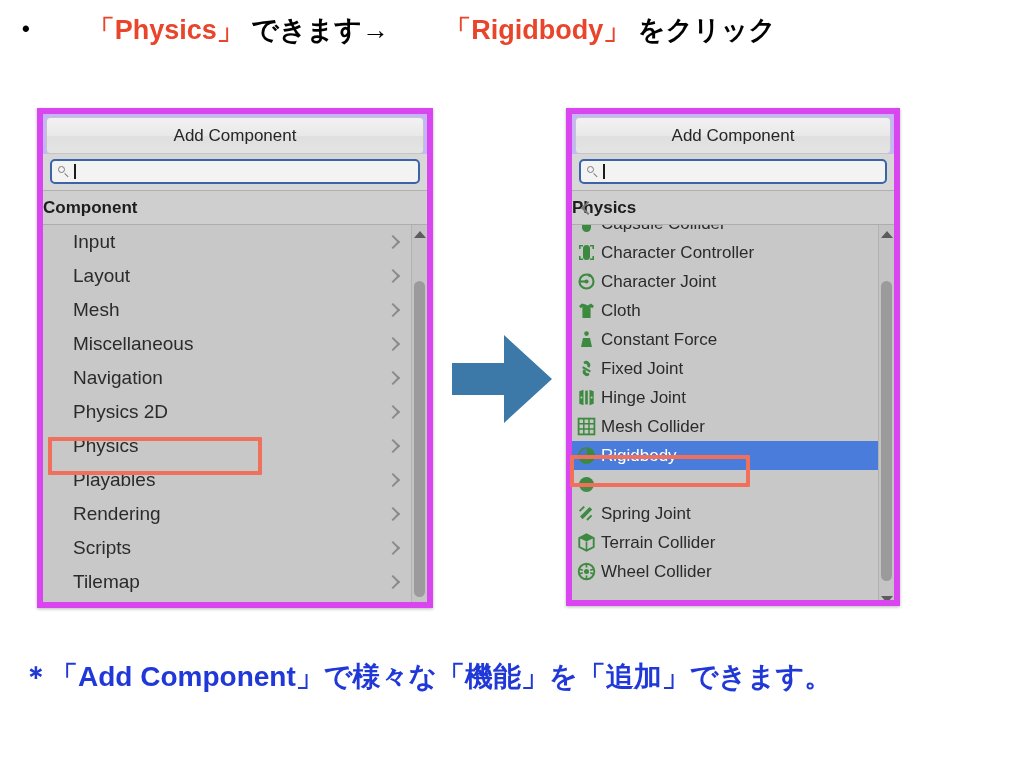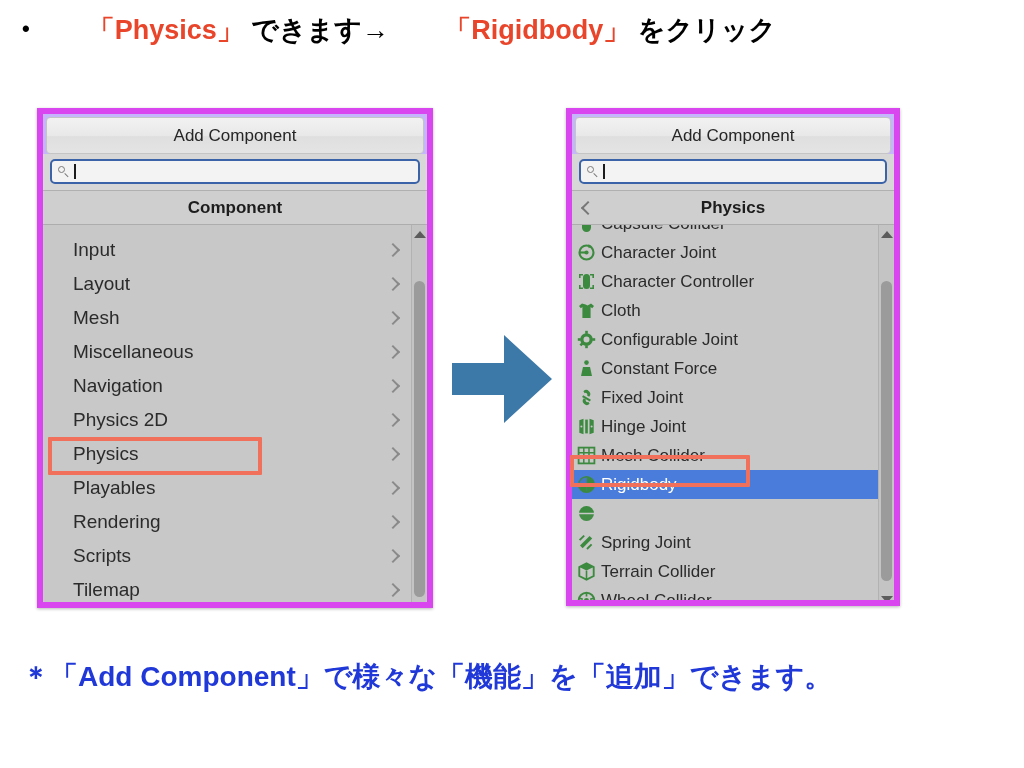--- a/index.html
+++ b/index.html
@@ -129,21 +129,21 @@
     color: #8a8a8a;
     padding-left: 2px;
     white-space: nowrap;
     overflow: hidden;
   }
 
   .section-header {
     box-sizing: border-box;
     height: 34px;
     line-height: 33px;
-    text-align: center;
+    text-align: left;
     font-weight: bold;
     font-size: 17px;
     color: #1d1d1d;
     background: #cfcfcf;
     border-bottom: 1px solid #adadad;
     position: relative;
   }
   .back-chevron {
     position: absolute;
     left: 11px;
@@ -157,21 +157,21 @@
 
   .list-area {
     position: relative;
     background: #c8c8c8;
     overflow: hidden;
   }
   .list-inner {
     position: absolute;
     left: 0;
     right: 15px;
-    top: 8px;
+    top: 0;
   }
 
   
   .cat-row {
     box-sizing: border-box;
     height: 34px;
     line-height: 34px;
     padding-left: 30px;
     padding-right: 12px;
     font-size: 19px;
@@ -345,57 +345,44 @@
           <span class="comp-icon">
             <svg width="21" height="21" viewBox="0 0 21 21">
               <rect x="6" y="2" width="9" height="17" rx="4.5" fill="#3C8A3F"></rect>
             </svg>
           </span>
           <span class="comp-label">Capsule Collider</span>
         </div>
         <div class="comp-row">
           <span class="comp-icon">
             <svg width="21" height="21" viewBox="0 0 21 21">
+              <rect x="7" y="3" width="7" height="15" rx="3.5" fill="#3C8A3F"></rect>
+              <path d="M3 3h4v1.6H4.6V7H3zM18 3h-4v1.6h2.4V7H18zM3 18h4v-1.6H4.6V14H3zM18 18h-4v-1.6h2.4V14H18z" fill="#3C8A3F"></path>
+            </svg>
+          </span>
+          <span class="comp-label">Character Controller</span>
+        </div>
+        <div class="comp-row">
+          <span class="comp-icon">
+            <svg width="21" height="21" viewBox="0 0 21 21">
               <circle cx="10.5" cy="10.5" r="7" fill="none" stroke="#3C8A3F" stroke-width="2.1"></circle>
               <path d="M10.5 10.5H3.2" stroke="#3C8A3F" stroke-width="2.1"></path>
               <circle cx="10.5" cy="10.5" r="2.1" fill="#3C8A3F"></circle>
               <path d="M12.5 2.2l3.6 2-3.6 2z" fill="#3C8A3F"></path>
             </svg>
           </span>
           <span class="comp-label">Character Joint</span>
         </div>
         <div class="comp-row">
           <span class="comp-icon">
             <svg width="21" height="21" viewBox="0 0 21 21">
-              <rect x="7" y="3" width="7" height="15" rx="3.5" fill="#3C8A3F"></rect>
-              <path d="M3 3h4v1.6H4.6V7H3zM18 3h-4v1.6h2.4V7H18zM3 18h4v-1.6H4.6V14H3zM18 18h-4v-1.6h2.4V14H18z" fill="#3C8A3F"></path>
-            </svg>
-          </span>
-          <span class="comp-label">Character Controller</span>
-        </div>
-        <div class="comp-row">
-          <span class="comp-icon">
-            <svg width="21" height="21" viewBox="0 0 21 21">
               <path d="M6 3.5L3 6l1.8 2.3L6.4 7v11h8.2V7l1.6 1.3L18 6l-3-2.5-1.6 1.1a3 3 0 0 1-3.8 0z" fill="#3C8A3F"></path>
             </svg>
           </span>
           <span class="comp-label">Cloth</span>
-        </div>
-        <div class="comp-row">
-          <span class="comp-icon">
-            <svg width="21" height="21" viewBox="0 0 21 21">
-              <path d="M10.5 4.2a6.3 6.3 0 1 1 0 12.6 6.3 6.3 0 0 1 0-12.6zm0 3.3a3 3 0 1 0 0 6 3 3 0 0 0 0-6z" fill="#3C8A3F"></path>
-              <rect x="9.2" y="1.8" width="2.6" height="3" fill="#3C8A3F"></rect>
-              <rect x="9.2" y="16.2" width="2.6" height="3" fill="#3C8A3F"></rect>
-              <rect x="1.8" y="9.2" width="3" height="2.6" fill="#3C8A3F"></rect>
-              <rect x="16.2" y="9.2" width="3" height="2.6" fill="#3C8A3F"></rect>
-              <path d="M3.5 15.5l3-3 1.8 1.8-3 3z" fill="#3C8A3F"></path>
-            </svg>
-          </span>
-          <span class="comp-label">Configurable Joint</span>
         </div>
         <div class="comp-row">
           <span class="comp-icon">
             <svg width="21" height="21" viewBox="0 0 21 21">
               <circle cx="10.5" cy="4.6" r="2.3" fill="#3C8A3F"></circle>
               <path d="M5 18l2-9h7l2 9z" fill="#3C8A3F"></path>
             </svg>
           </span>
           <span class="comp-label">Constant Force</span>
         </div>

